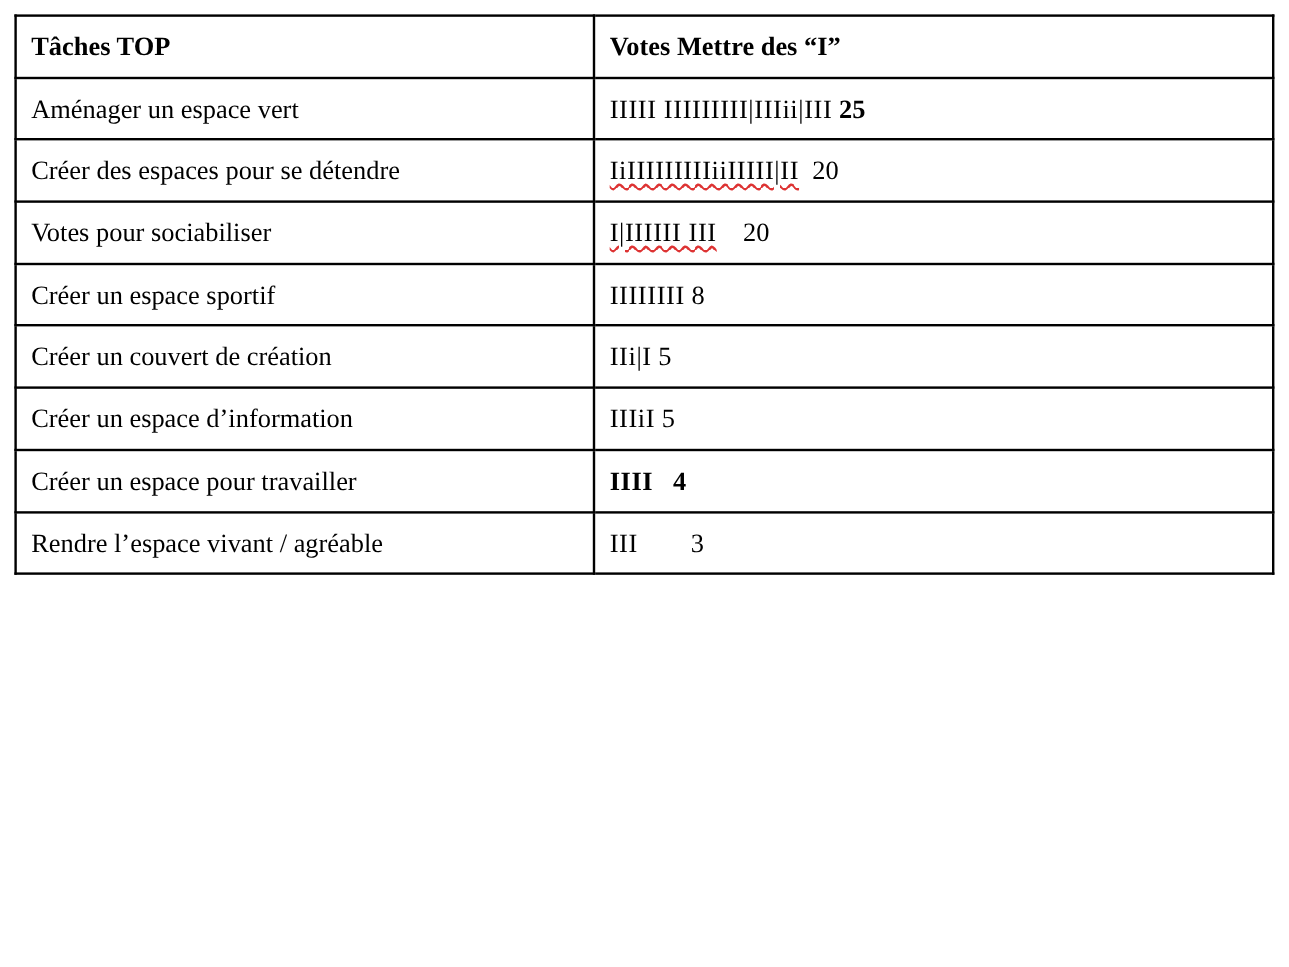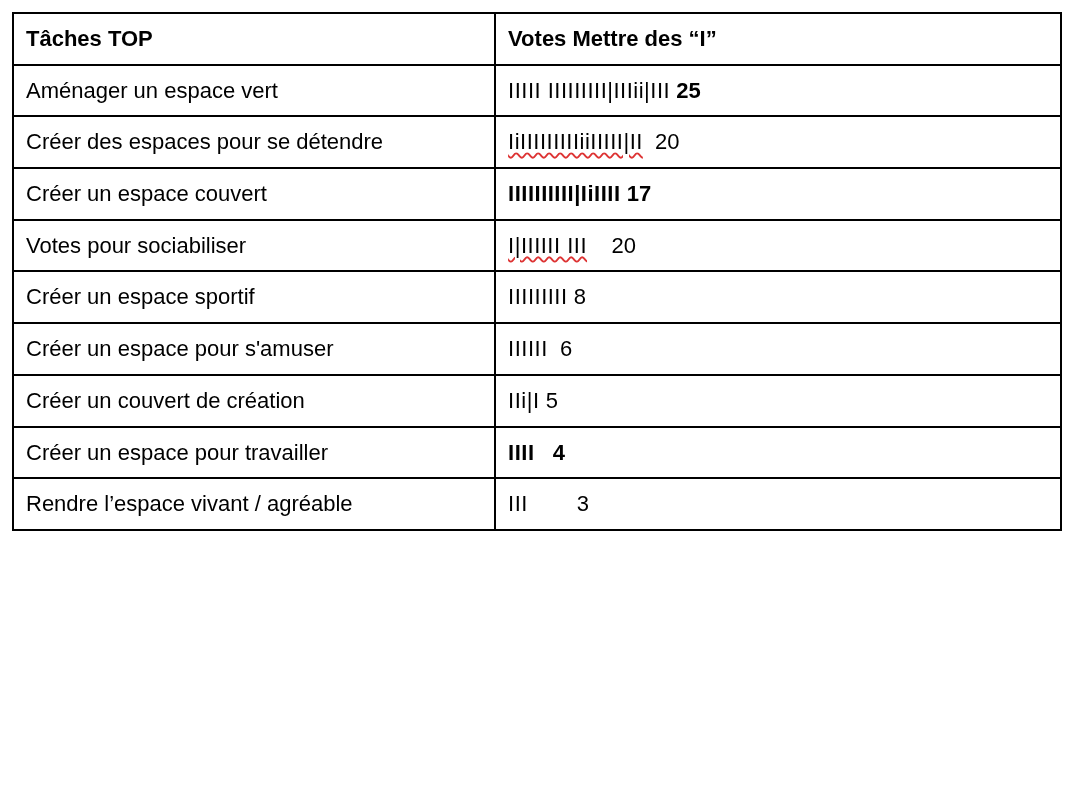--- a/index.html
+++ b/index.html
@@ -9,20 +9,21 @@
       font-family: Arial, Helvetica, sans-serif;
       font-size: 22px;
       color: #000;
       background: #fff;
       width: 1074px;
     }
     table {
       border-collapse: collapse;
       width: 100%;
       table-layout: fixed;
+      font-family: Liberation Serif, serif;
     }
     col.col-task { width: 46%; }
     col.col-votes { width: 54%; }
     th, td {
       border: 2px solid #000;
       padding: 10px 12px;
       text-align: left;
       vertical-align: top;
       line-height: 1.35;
       position: relative;
@@ -82,38 +83,34 @@
   <tbody id="tbody">
       <tr>
         <td>Aménager un espace vert</td>
         <td class="votes-cell"><span class="tally">IIIII IIIIIIIII|IIIii|III</span><span class="count bold"> 25</span></td>
       </tr>
       <tr>
         <td>Créer des espaces pour se détendre</td>
         <td class="votes-cell"><span class="tally underline-typo-red">IiIIIIIIIIIiiIIIII|II</span><span class="count">  20</span></td>
       </tr>
       <tr>
-        <td>Créer un espace couvert</td>
-        <td class="votes-cell"><span class="tally bold">IIIIIIIIII|IiIIII</span><span class="count bold"> 17</span></td>
-      </tr>
-      <tr>
         <td>Votes pour sociabiliser</td>
         <td class="votes-cell"><span class="tally underline-typo-red">I|IIIIII III</span><span class="count">    20</span></td>
       </tr>
       <tr>
         <td>Créer un espace sportif</td>
-        <td class="votes-cell"><span class="tally">IIIIIIIII</span><span class="count"> 8</span></td>
-      </tr>
-      <tr>
-        <td>Créer un espace pour s'amuser</td>
-        <td class="votes-cell"><span class="tally">IIIIII</span><span class="count">  6</span></td>
+        <td class="votes-cell"><span class="tally">IIIIIIII</span><span class="count"> 8</span></td>
       </tr>
       <tr>
         <td>Créer un couvert de création</td>
         <td class="votes-cell"><span class="tally">IIi|I</span><span class="count"> 5</span></td>
+      </tr>
+      <tr>
+        <td>Créer un espace d’information</td>
+        <td class="votes-cell"><span class="tally">IIIiI</span><span class="count"> 5</span></td>
       </tr>
       <tr>
         <td>Créer un espace pour travailler</td>
         <td class="votes-cell"><span class="tally bold">IIII</span><span class="count bold">   4</span></td>
       </tr>
       <tr>
         <td>Rendre l’espace vivant / agréable</td>
         <td class="votes-cell"><span class="tally">III</span><span class="count">        3</span></td>
       </tr>
     </tbody>

